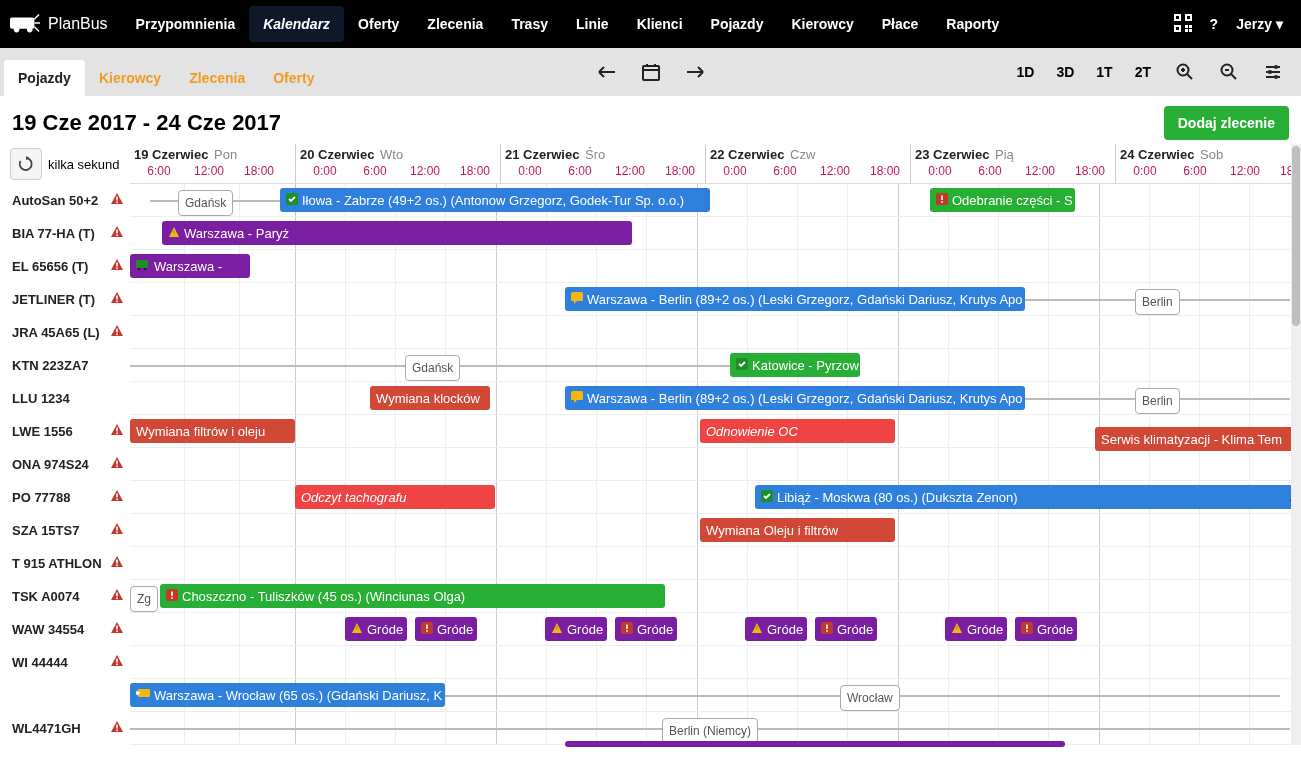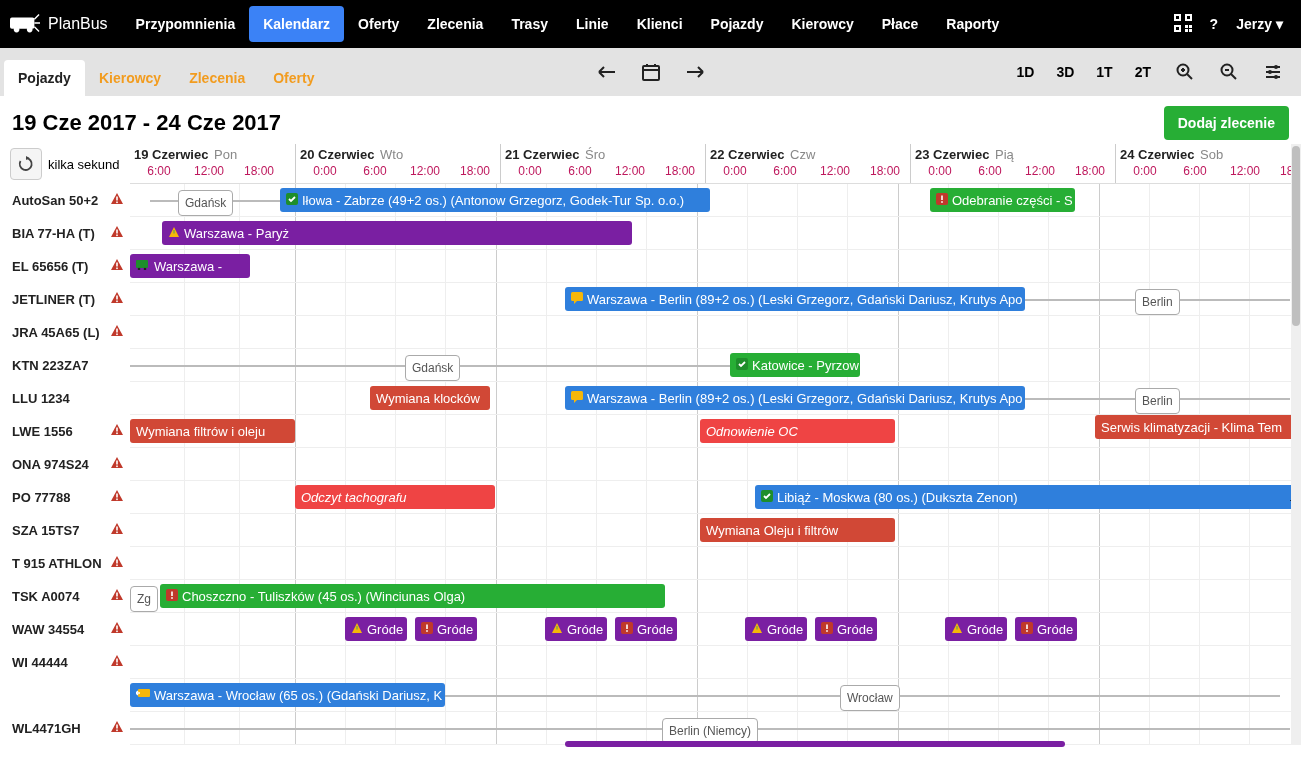--- a/index.html
+++ b/index.html
@@ -5,21 +5,21 @@
   * { box-sizing: border-box; margin: 0; padding: 0; font-family: -apple-system, BlinkMacSystemFont, "Segoe UI", Arial, sans-serif; }
   body { background: #fff; width: 1301px; height: 768px; overflow: hidden; position: relative; }
 
   
   .topnav { background: #000; height: 48px; display: flex; align-items: center; color: #fff; font-size: 14px; }
   .logo-block { background: #000; height: 48px; display: flex; align-items: center; padding: 0 14px 0 10px; gap: 8px; }
   .logo-icon { width: 30px; height: 22px; }
   .logo-text { font-size: 16px; font-weight: 400; }
   .nav-items { display: flex; align-items: stretch; height: 48px; flex: 1; }
   .nav-item { display: flex; align-items: center; padding: 0 14px; cursor: pointer; font-weight: 600; }
-  .nav-item.active { background: #3b82f6; border-radius: 4px; margin: 6px 0; padding: 0 14px; }
+  .nav-item.active { background: #0f172a; border-radius: 4px; margin: 6px 0; padding: 0 14px; font-style: italic; }
   .nav-right { display: flex; align-items: center; gap: 18px; padding-right: 18px; }
   .user-menu { display: flex; align-items: center; gap: 4px; font-weight: 600; cursor: pointer; }
 
   
   .toolbar { background: #e3e3e3; height: 48px; display: flex; align-items: flex-end; position: relative; }
   .tabs { display: flex; gap: 0; margin-left: 4px; }
   .tab { padding: 10px 14px 10px 14px; font-size: 14px; font-weight: 600; cursor: pointer; color: #f29c1f; }
   .tab.active { background: #fff; border-radius: 4px 4px 0 0; color: #222; }
   .toolbar-center { position:absolute; left:50%; transform:translateX(-50%); bottom:6px; display:flex; gap:4px; }
   .icon-btn { width:40px; height:36px; border-radius:4px; display:flex; align-items:center; justify-content:center; cursor:pointer; }
@@ -445,21 +445,21 @@
           </div>
           <div class="pill" style="left: 1005px; top: 6px;">Berlin</div>
         </div>
         <div class="row-line" id="row7">
           <div class="event ev-red" style="left: 0px; width: 165px; top: 4px;">
             <span>Wymiana filtrów i oleju</span>
           </div>
           <div class="event ev-orange" style="left: 570px; width: 195px; top: 4px;">
             <span>Odnowienie OC</span>
           </div>
-          <div class="event ev-red" style="left: 965px; width: 200px; top: 0;">
+          <div class="event ev-red" style="left: 965px; width: 200px; top: 12px;">
             <span>Serwis klimatyzacji - Klima Tem</span>
           </div>
         </div>
         <div class="row-line" id="row8"></div>
         <div class="row-line" id="row9">
           <div class="event ev-orange" style="left: 165px; width: 200px; top: 4px;">
             <span>Odczyt tachografu</span>
           </div>
           <div class="event ev-blue" style="left: 625px; width: 540px; top: 4px;">
             <span class="ev-icon"><svg width="12" height="12">

